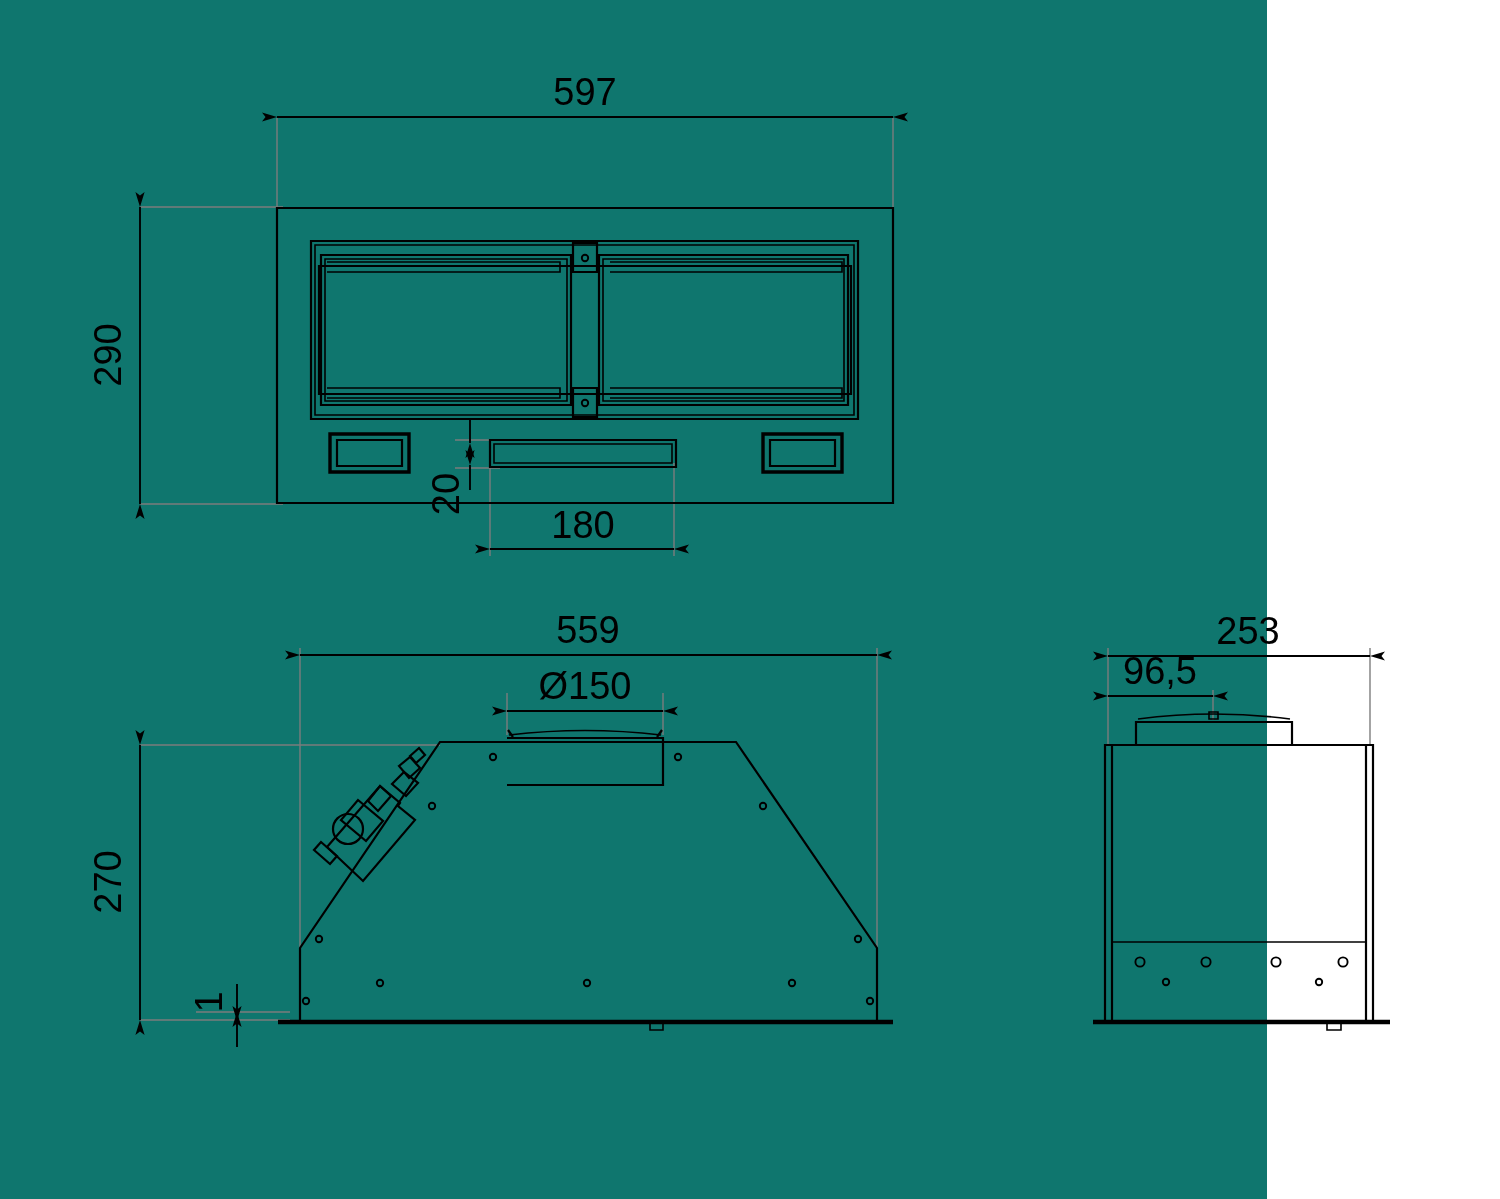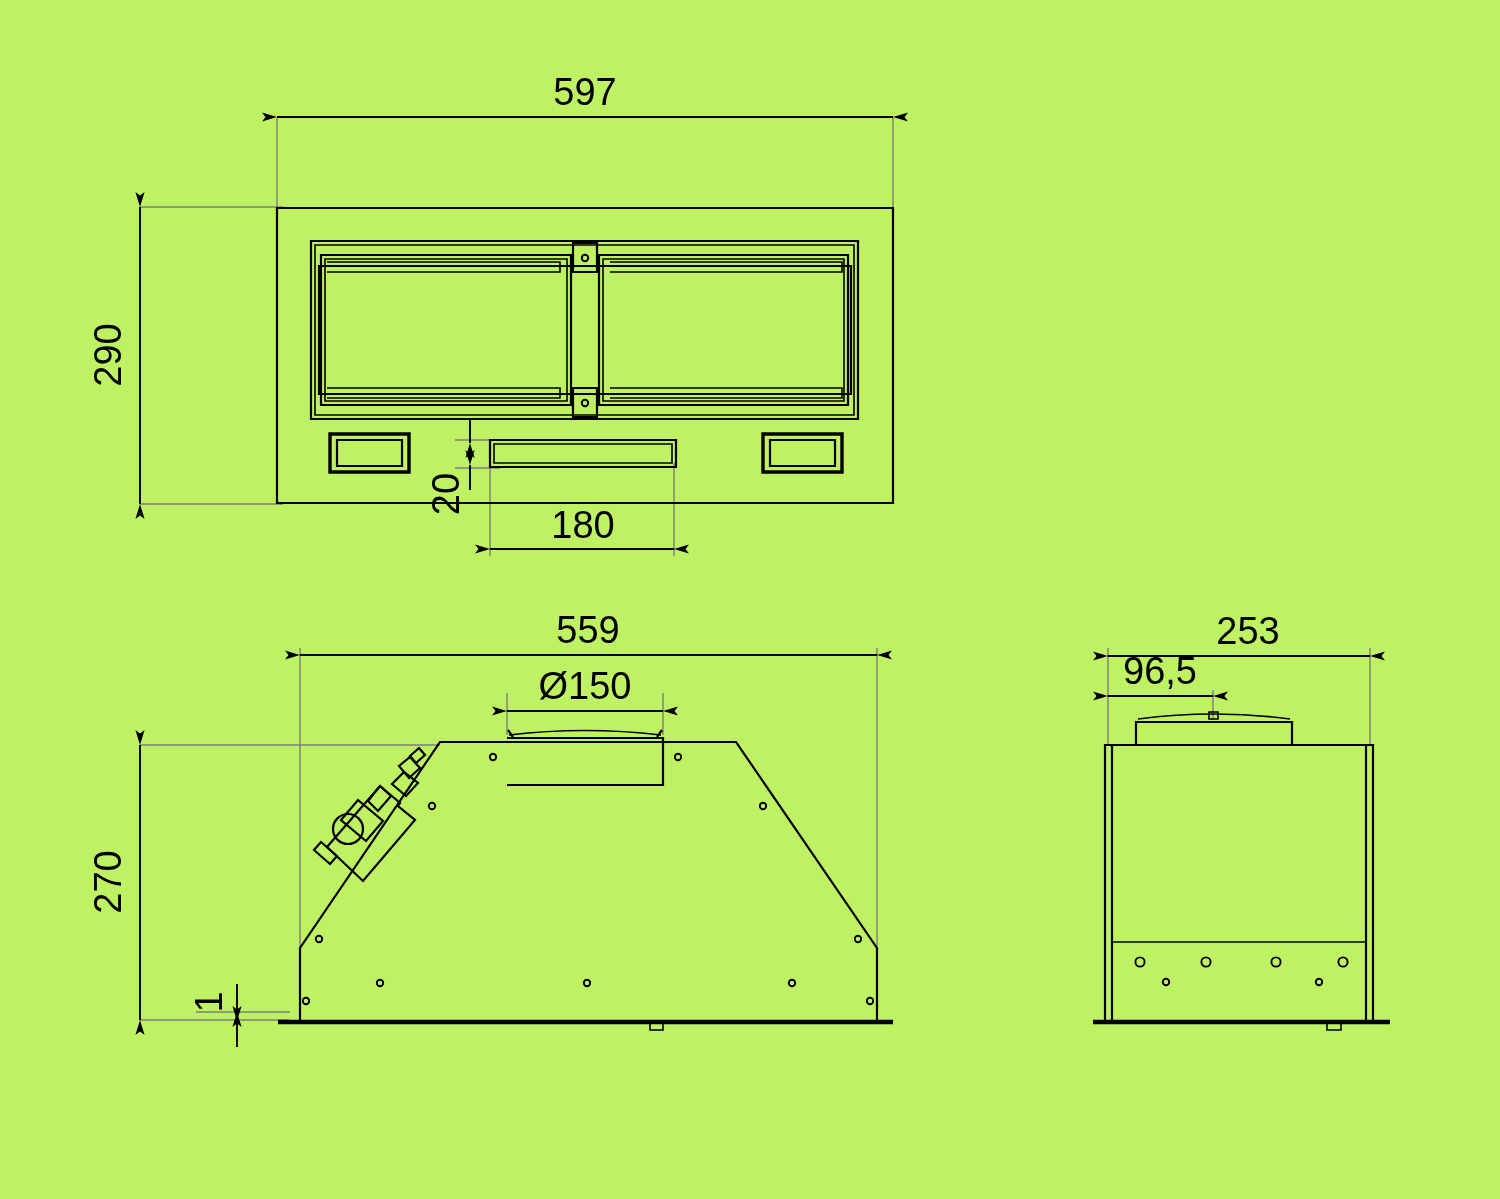--- a/index.html
+++ b/index.html
@@ -9,23 +9,23 @@
     background: #ffffff;
   }
   body {
     width: 1500px;
     height: 1199px;
     font-family: "Liberation Sans", sans-serif;
     overflow: hidden;
   }
   #drawing-root {
     position: relative;
-    width: 1500px;
+    width: 1267px;
     height: 1199px;
-    background: #bef264;
+    background: #0f766e;
   }
   svg#cad {
     position: absolute;
     top: 0;
     left: 0;
     width: 1500px;
     height: 1199px;
     display: block;
   }
   .dim-text {

